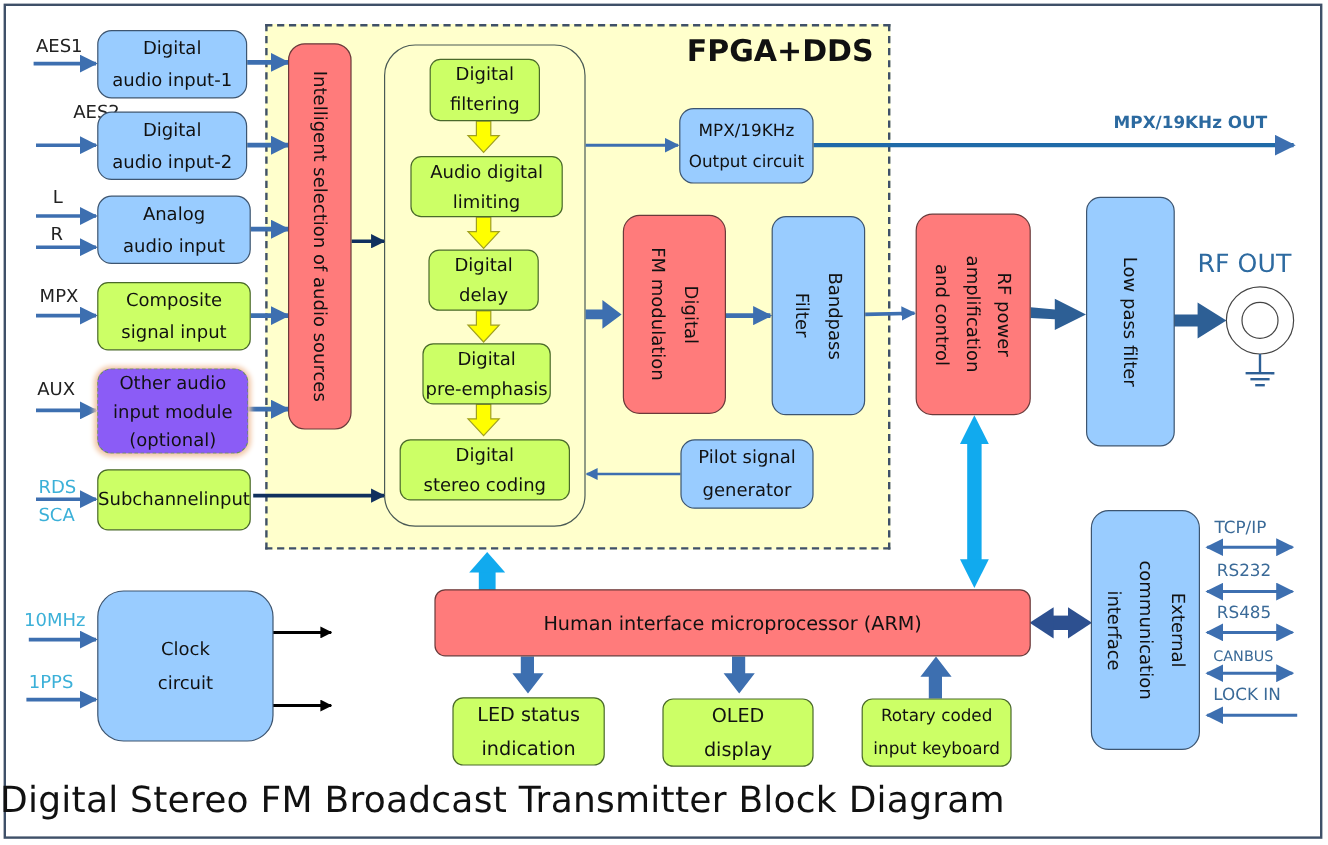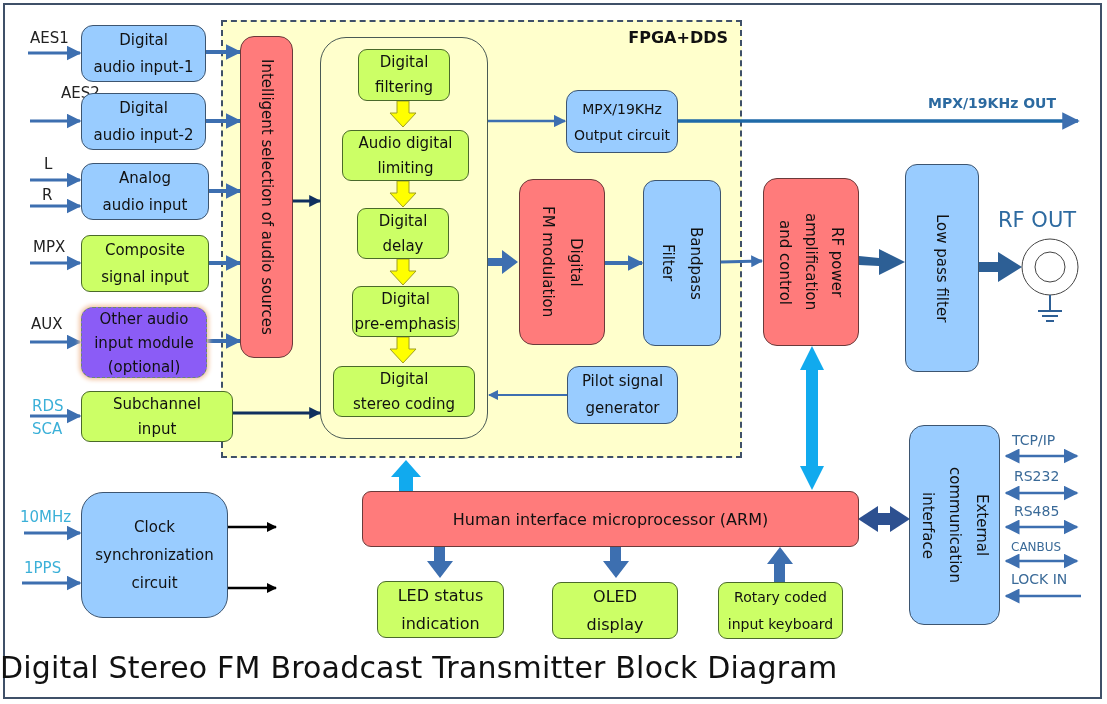--- a/index.html
+++ b/index.html
@@ -2,21 +2,21 @@
 <html><head>
 <meta charset="utf-8">
 <style>
   html, body { margin: 0; padding: 0; background: #ffffff; }
   body { width: 1107px; height: 704px; position: relative; overflow: hidden;
          font-family: "DejaVu Sans", sans-serif; color: #111; }
   .frame { position: absolute; left: 3px; top: 3px; width: 1099px; height: 696px;
            border: 2px solid #3f5068; box-sizing: border-box; }
   .fpga { position: absolute; left: 221px; top: 20px; width: 521px; height: 438px;
           background: #ffffcc; border: 2px dashed #3f5068; box-sizing: border-box; }
-  .fpga-title { position: absolute; right: 12px; top: 6px; font-size: 16px; font-weight: bold;
+  .fpga-title { position: absolute; right: 12px; top: 6px; font-size: 25px; font-weight: bold;
                 color: #111; font-family: "DejaVu Sans", sans-serif; }
   .group { position: absolute; left: 320px; top: 37px; width: 168px; height: 402px;
            border: 1px solid #4a5a55; border-radius: 26px; box-sizing: border-box; background: #ffffcc; }
   .blk { position: absolute; box-sizing: border-box; border: 1px solid #3d5570;
          display: flex; align-items: center; justify-content: center; text-align: center;
          font-size: 15px; line-height: 27px; color: #111; }
   .blue { background: #99ccff; border-radius: 12px; }
   .green { background: #ccff66; border-radius: 9px; border-color: #4a6a2a; }
   .red { background: #ff7b7b; border-radius: 14px; border-color: #6a3a3a; }
   .dashed-green { background: #8b5cf6; border: 1.5px dashed #6a8a6a; border-radius: 12px;
@@ -175,21 +175,21 @@
 </div>
 <div class="blk green" style="left:81px;top:235px;width:128px;height:57px;flex-direction:column;">
   <span>Composite</span>
   <span>signal input</span>
 </div>
 <div class="blk dashed-green" style="left:81px;top:307px;width:126px;height:71px;flex-direction:column;line-height:24px;">
   <span>Other audio</span>
   <span>input module</span>
   <span>(optional)</span>
 </div>
-<div class="blk green" style="left:81px;top:391px;width:152px;height:51px;flex-direction:column;line-height:25px;">
+<div class="blk green" style="left:81px;top:391px;width:128px;height:51px;flex-direction:row;line-height:25px;">
   <span>Subchannel</span>
   <span>input</span>
 </div>
 
 <div class="blk red vtext" style="left:240px;top:36px;width:53px;height:322px;overflow:visible;align-items:center;">
   <span style="white-space:nowrap;">Intelligent selection of audio sources</span>
 </div>
 
 <div class="blk green" style="left:358px;top:49px;width:92px;height:52px;flex-direction:column;line-height:25px;">
   <span>Digital</span>
@@ -240,21 +240,20 @@
 </div>
 
 <div class="blk blue vtext" style="left:905px;top:164px;width:74px;height:208px;">
   <span>Low pass filter</span>
 </div>
 
 <div class="lbl blue-t" style="left:998px;top:208px;font-size:21px;color:#2d6aa0;">RF OUT</div>
 
 <div class="blk blue" style="left:81px;top:492px;width:147px;height:126px;border-radius:22px;flex-direction:column;line-height:28px;">
   <span>Clock</span>
-  <span>synchronization</span>
   <span>circuit</span>
 </div>
 
 <div class="blk red" style="left:362px;top:491px;width:497px;height:56px;border-radius:9px;font-size:16px;">
   <span>Human interface microprocessor (ARM)</span>
 </div>
 
 <div class="blk green" style="left:377px;top:581px;width:127px;height:57px;flex-direction:column;font-size:16px;line-height:28px;">
   <span>LED status</span>
   <span>indication</span>

